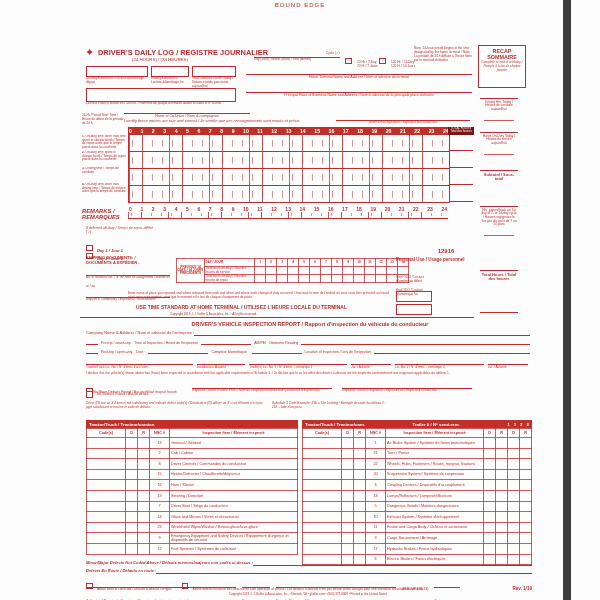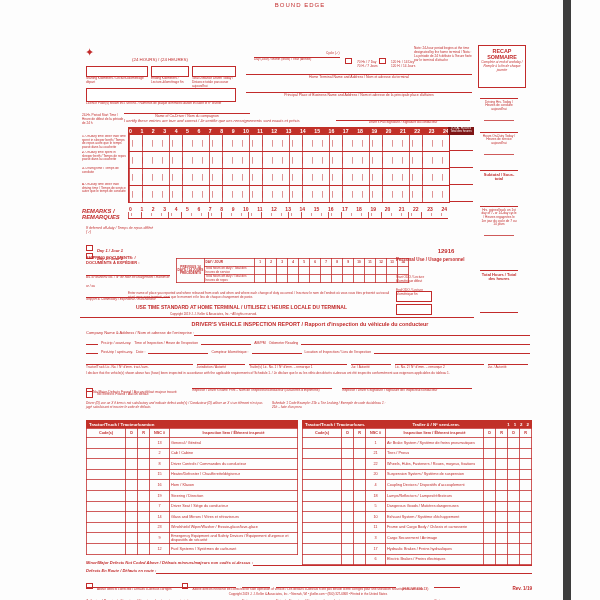--- a/index.html
+++ b/index.html
@@ -61,20 +61,21 @@
 <body>
 
 <div id="screen">
 
   <div class="abs ctr" style="left:0;top:2px;width:600px;font-size:6px;letter-spacing:1px;">BOUND EDGE</div>
   <div class="abs" style="left:563px;top:0;width:8px;height:600px;background:#3d3d3d;"></div>
 
   <div class="abs" style="left:80px;top:42px;width:456px;height:556px;">
 
     <div class="abs" style="left:5px;top:4px;font-size:11px;">✦</div>
+    <div class="abs b" style="left:18px;top:6px;font-size:7.4px;">DRIVER'S DAILY LOG / REGISTRE JOURNALIER</div>
     <div class="abs" style="left:52px;top:15px;font-size:4.4px;">(24 HOURS) / (24 HEURES)</div>
 
     <div class="abs" style="left:174px;top:8px;width:86px;">
       <div class="line" style="height:7px;"></div>
       <div class="t3">Day (Jour) / Month (Mois) / Year (Année)</div>
     </div>
     <div class="abs t3" style="left:246px;top:10px;width:17px;">Cycle (✓)</div>
     <div class="abs" style="left:265px;top:9px;">
       <span class="chk"></span>
       <span class="seg" style="margin-left:1px;">

